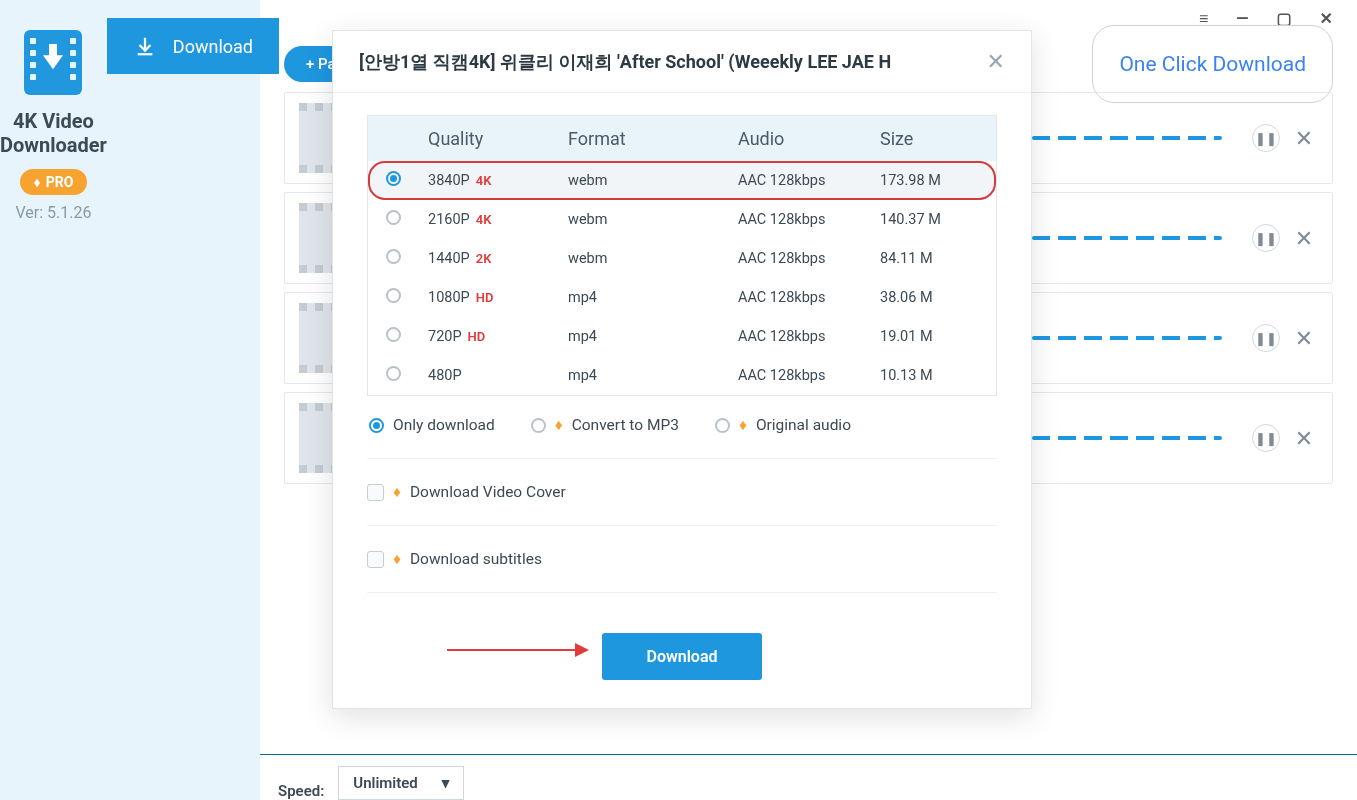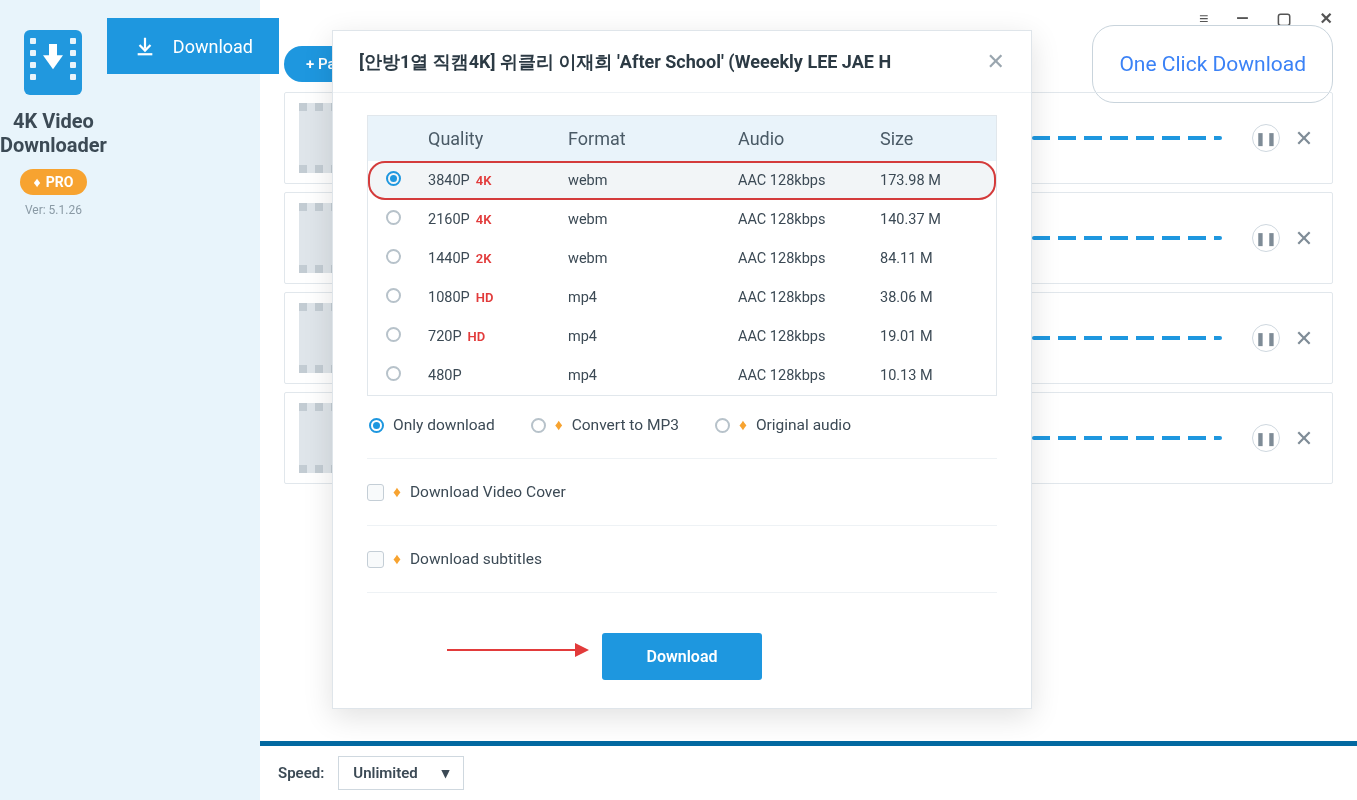--- a/index.html
+++ b/index.html
@@ -12,21 +12,21 @@
   .brand-logo { width: 58px; height: 65px; margin: 0 auto 14px; background: #2198de; border-radius: 6px; position: relative; }
   .brand-logo .film-hole { position: absolute; width: 6px; height: 6px; background: #e8f4fb; border-radius: 1px; }
   .brand-logo .film-hole.l1{left:6px;top:8px;} .brand-logo .film-hole.l2{left:6px;top:20px;}
   .brand-logo .film-hole.l3{left:6px;top:32px;} .brand-logo .film-hole.l4{left:6px;top:44px;}
   .brand-logo .film-hole.r1{right:6px;top:8px;} .brand-logo .film-hole.r2{right:6px;top:20px;}
   .brand-logo .film-hole.r3{right:6px;top:32px;} .brand-logo .film-hole.r4{right:6px;top:44px;}
   .brand-logo .arrow-down { position:absolute; left:50%; top:50%; transform:translate(-50%,-55%); width:0;height:0;border-left:10px solid transparent;border-right:10px solid transparent;border-top:14px solid #fff;}
   .brand-logo .arrow-stem { position:absolute; left:50%; top:22%; transform:translateX(-50%); width:8px;height:12px; background:#fff;}
   .brand-name { font-size: 20px; font-weight: 700; color: #3c4a55; }
   .pro-badge { display:inline-flex; align-items:center; gap:5px; background:#f7a330; color:#fff; font-weight:700; font-size:14px; padding:5px 14px; border-radius:14px; margin-top:12px; }
-  .ver { font-size: 12px; color: #8a9aa5; margin-top: 8px; }
+  .ver { font-size: 16px; color: #8a9aa5; margin-top: 8px; }
   .nav { margin-top: 18px; }
   .nav-item { display:flex; align-items:center; gap:16px; padding:16px 26px; font-size:18px; color:#3c4a55; cursor:pointer; }
   .nav-item.active { background:#1e97df; color:#fff; }
   .nav-icon { width:24px; height:24px; display:flex; align-items:center; justify-content:center; }
 
   
   .main { flex:1; display:flex; flex-direction:column; position:relative; }
   .titlebar { height:36px; display:flex; justify-content:flex-end; align-items:center; gap:28px; padding:0 24px; color:#555; }
   .titlebar .wbtn { cursor:pointer; font-size:16px; font-weight:700; }
   .toolbar { height:56px; display:flex; align-items:center; padding:0 24px; justify-content:space-between; }
@@ -38,21 +38,21 @@
   .row { display:flex; align-items:center; border:1px solid #e1e7ec; border-radius:2px; margin-bottom:8px; padding:10px 14px; height:92px; }
   .thumb { width:96px; height:70px; background:#dfe5ea; border-radius:2px; position:relative; margin-right:14px;}
   .thumb::before,.thumb::after{content:"";position:absolute;left:0;right:0;height:8px;background:repeating-linear-gradient(90deg,#c3ccd3 0 8px,transparent 8px 16px);}
   .thumb::before{top:0;} .thumb::after{bottom:0;}
   .thumb .hole{position:absolute;left:50%;top:50%;transform:translate(-50%,-50%);width:22px;height:22px;border:4px solid #c3ccd3;border-radius:50%;}
   .row-fill { flex:1; }
   .progress { width:190px; height:4px; margin-right:30px; background:repeating-linear-gradient(90deg,#1e97df 0 18px,#fff 18px 26px); border-radius:2px;}
   .row-btn { width:28px;height:28px;border-radius:50%;border:1px solid #cfd8df;display:flex;align-items:center;justify-content:center;color:#7f8c97;font-size:13px;cursor:pointer;margin-right:10px;background:#fff;}
   .row-close{width:28px;height:28px;display:flex;align-items:center;justify-content:center;color:#7f8c97;font-size:22px;cursor:pointer;font-weight:300;}
 
-  .statusbar { height:59px; border-top:5px solid #0369a1; display:flex; align-items:center; padding:0 18px; gap:14px;}
+  .statusbar { height:46px; border-top:1px solid #0369a1; display:flex; align-items:flex-end; padding:0 18px; gap:14px;}
   .statusbar .lbl { font-size:15px; font-weight:600; color:#3c4a55; }
   .speed-select{ border:1px solid #cfd8df; padding:7px 14px; font-size:15px; display:flex; align-items:center; gap:24px; cursor:pointer; color:#3c4a55; font-weight:600;}
 
   
   .dialog { position:absolute; left:332px; top:30px; width:700px; background:#fff; border:1px solid #dfe5ea; box-shadow:0 8px 28px rgba(0,0,0,.12);}
   .dlg-head { display:flex; align-items:center; justify-content:space-between; padding:18px 26px; border-bottom:1px solid #eef2f5;}
   .dlg-title { font-size:18px; font-weight:700; color:#2c3a44; white-space:nowrap; overflow:hidden; text-overflow:clip; margin-right:18px; flex:1;}
   .dlg-close { font-size:22px; color:#9aa6af; cursor:pointer; font-weight:300;}
   .dlg-body { padding:22px 34px 28px; }
   .q-table { border:1px solid #e1e7ec; }

